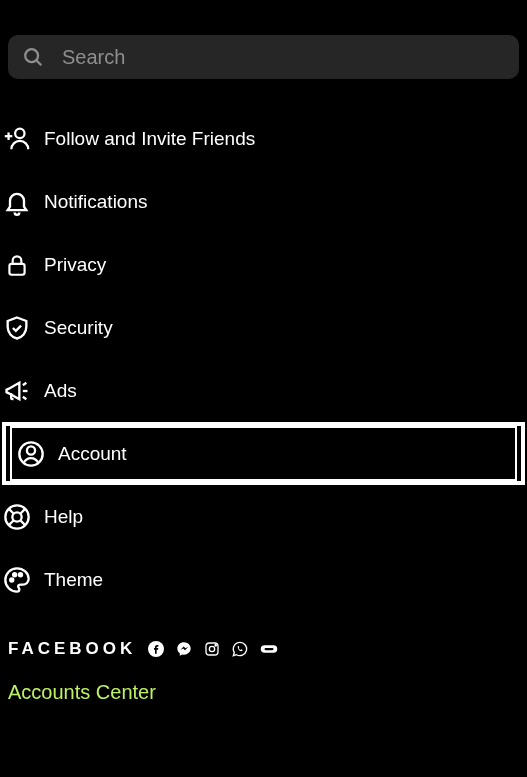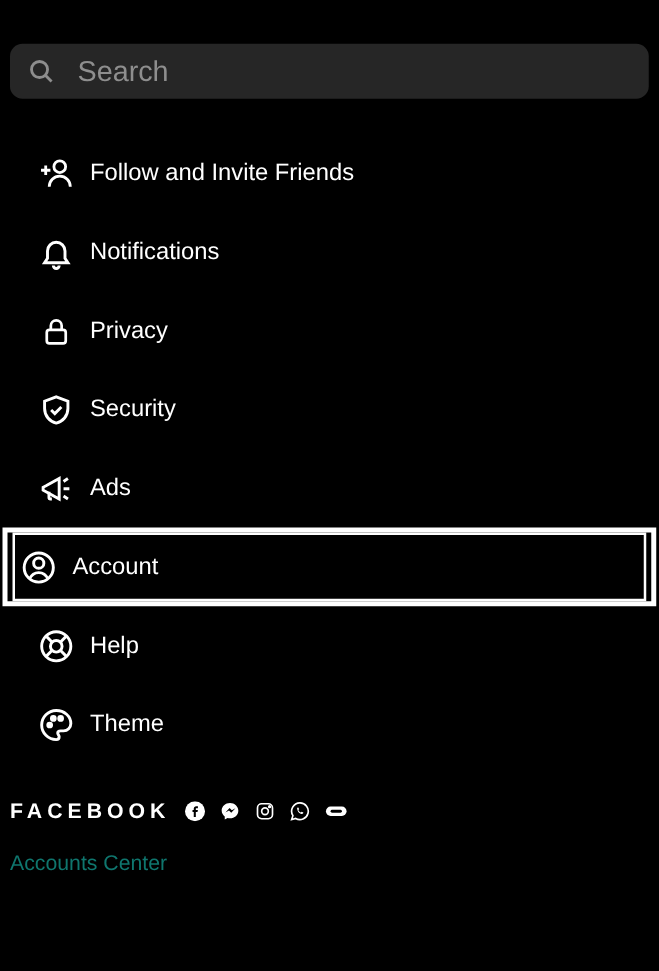--- a/index.html
+++ b/index.html
@@ -25,36 +25,35 @@
   .search-bar .icon {
     margin-right: 18px;
     color: #8e8e8e;
     display: flex;
   }
   .search-bar input {
     background: transparent;
     border: none;
     outline: none;
     color: #ef4444;
-    font-size: 23px;
+    font-size: 20px;
     flex: 1;
   }
   .search-bar input::placeholder {
     color: #8e8e8e;
   }
   .menu {
     padding-top: 28px;
   }
   .menu-item {
     display: flex;
     align-items: center;
     height: 63px;
     padding: 0 0;
     cursor: pointer;
-    margin-left: 28px;
   }
   .menu-item .icon {
     width: 34px;
     display: flex;
     justify-content: center;
     align-items: center;
     margin-right: 10px;
   }
   .menu-item .label {
     font-size: 19px;
@@ -85,22 +84,22 @@
   .facebook-word {
     font-size: 17px;
     font-weight: 700;
     letter-spacing: 4px;
     font-family: Arial, sans-serif;
   }
   .logo-icon {
     display: flex;
   }
   .accounts-center {
-    color: #0f766e;
-    font-size: 17px;
+    color: #bef264;
+    font-size: 20px;
     margin-top: 22px;
     cursor: pointer;
   }
   svg { display: block; }
 </style>
 </head>
 <body>
 
 <div class="search-wrap">
   <div class="search-bar">

